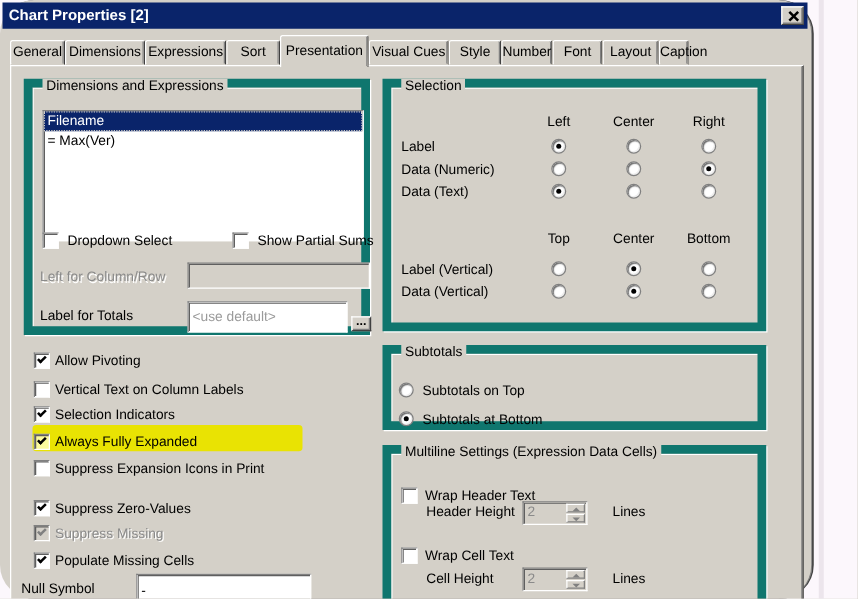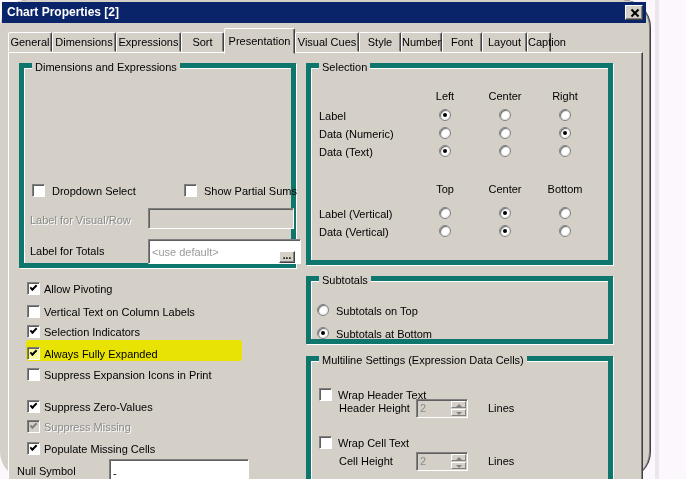--- a/index.html
+++ b/index.html
@@ -20,21 +20,21 @@
   .xicon i{position:absolute;left:4px;top:-1px;width:2px;height:10px;background:#000;display:block;}
   .xicon i:first-child{transform:rotate(45deg);} .xicon i:last-child{transform:rotate(-45deg);}
   .tabbar{position:absolute;left:8px;top:28px;height:24px;display:flex;align-items:flex-end;}
   .tab{background:var(--dialog-bg);height:20px;line-height:19px;text-align:center;
        border:1px solid;border-color:#fff #404040 transparent #fff;box-shadow:inset -1px 0 0 #808080;
        border-top-left-radius:2px;border-top-right-radius:2px;white-space:nowrap;}
   .tab.active{height:26px;line-height:24px;margin-bottom:-2px;position:relative;z-index:6;}
   .panel{position:absolute;left:8px;top:52px;width:635px;height:427px;background:var(--dialog-bg);
          border-top:1px solid #fff;border-left:1px solid #fff;border-right:1px solid #404040;
          box-shadow:inset -1px 0 0 #808080;overflow:hidden;z-index:2;}
-  .grp{position:absolute;border:5px solid #0f766e;box-shadow:inset 1px 1px 0 #fff,1px 1px 0 #fff;}
+  .grp{position:absolute;border:7px solid #0f766e;box-shadow:inset 1px 1px 0 #fff,1px 1px 0 #fff;}
   .legend{position:absolute;top:-7px;left:8px;background:var(--dialog-bg);padding:0 3px;line-height:13px;white-space:nowrap;}
   .sunken{border:1px solid;border-color:#808080 #fff #fff #808080;box-shadow:inset 1px 1px 0 #5f5f5f;background:#fff;}
   .sunken.gray{background:var(--dialog-bg);}
   .listbox{position:absolute;overflow:hidden;}
   .listrow{height:16px;line-height:16px;padding-left:3px;white-space:nowrap;}
   .listrow.selected{background:var(--selection-bg);color:#fff;outline:1px dotted #d4d0c8;outline-offset:-1px;}
   .cbbox{position:absolute;width:13px;height:13px;background:#fff;border:1px solid;
          border-color:#808080 #fff #fff #808080;box-shadow:inset 1px 1px 0 #5f5f5f;}
   .cbbox.gray{background:var(--dialog-bg);}
   .cbbox.yel{background:#fbfa9e;}
@@ -92,32 +92,36 @@
     <div class="tab" style="width:41px">Number</div>
     <div class="tab" style="width:40px">Font</div>
     <div class="tab" style="width:45px">Layout</div>
     <div class="tab" style="width:24px">Caption</div>
   </div>
 
   <div class="panel">
 
     <div class="grp" style="left:10px;top:10px;width:277px;height:205px">
       <span class="legend">Dimensions and Expressions</span>
+      <div class="listbox sunken" style="left:8px;top:18px;width:257px;height:105px">
+        <div class="listrow selected">Filename</div>
+        <div class="listrow">= Max(Ver)</div>
+      </div>
       <div>
         <span class="cbbox" style="left:8px;top:116px"></span>
         <span class="lbl" style="left:28px;top:117px">Dropdown Select</span>
       </div>
       <div>
         <span class="cbbox" style="left:160px;top:116px"></span>
         <span class="lbl" style="left:180px;top:117px">Show Partial Sums</span>
       </div>
-      <span class="lbl dis" style="left:6px;top:146px">Label for Visual/Row</span>
+      <span class="lbl dis" style="left:6px;top:146px">Left for Column/Row</span>
       <div class="field sunken gray" style="left:124px;top:140px;width:146px;height:21px"></div>
       <span class="lbl" style="left:6px;top:177px">Label for Totals</span>
-      <input class="field sunken ghost" style="left: 124px; top: 171px; width: 153px; height: 25px;" value="&lt;use default&gt;">
+      <input class="field sunken ghost" style="left: 124px; top: 171px; width: 128px; height: 25px;" value="&lt;use default&gt;">
       <div class="dotsbtn" style="left:255px;top:183px;width:16px;height:12px">...</div>
     </div>
 
     <div class="hl" style="left:17px;top:287px;width:216px;height:21px"></div>
 
     <div>
       <span class="cbbox checked" style="left:18px;top:229px">
           <span class="mark"></span>
         </span>
       <span class="lbl" style="left:35px;top:230px">Allow Pivoting</span>

